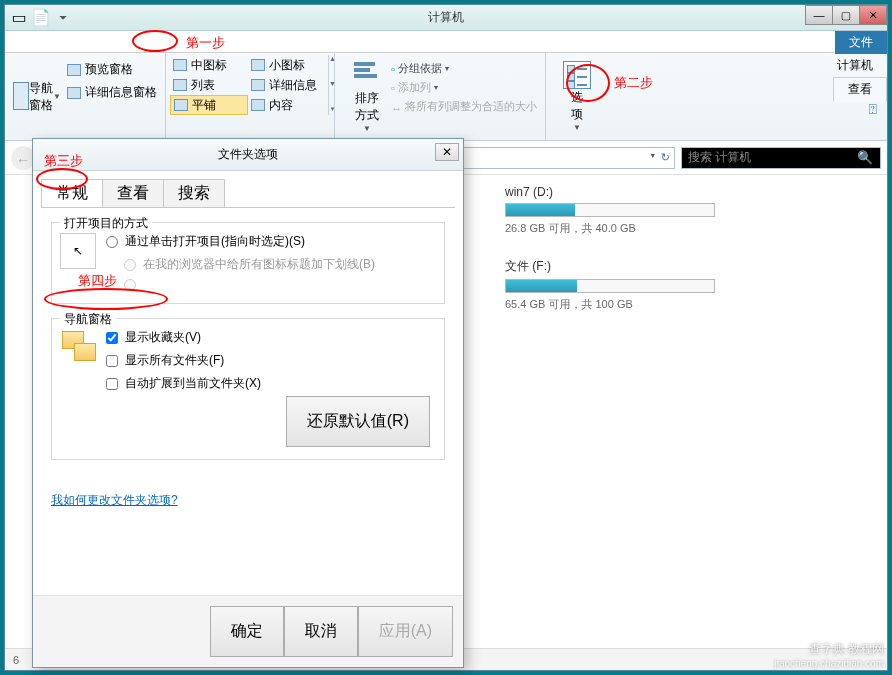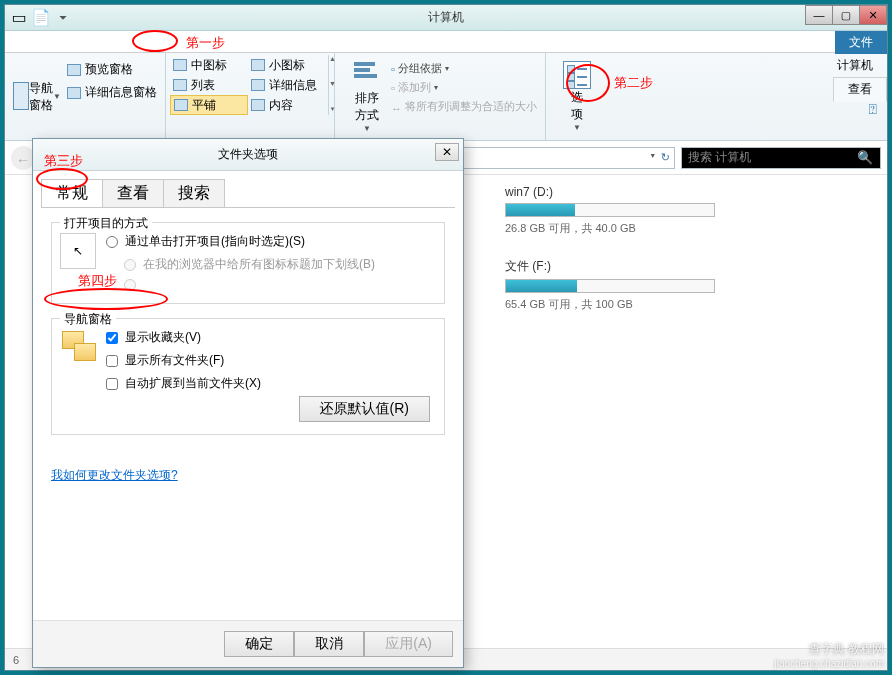--- a/index.html
+++ b/index.html
@@ -96,21 +96,21 @@
 .fs-row { display: flex; align-items: flex-start; gap: 10px; }
 .fs-icon { width: 36px; height: 36px; flex-shrink: 0; border: 1px solid #bbb; background: linear-gradient(#e8f0f6,#c8dae8); display: flex; align-items: center; justify-content: center;}
 .fs-icon.folders { border: none; background: none; position: relative;}
 .fs-icon.folders .f1{ width: 22px; height: 18px; background: linear-gradient(#ffe9a8,#f4c968); border: 1px solid #d4a830; position: absolute; top: 2px; left: 2px;}
 .fs-icon.folders .f2{ width: 22px; height: 18px; background: linear-gradient(#ffe9a8,#f4c968); border: 1px solid #d4a830; position: absolute; top: 14px; left: 14px;}
 .radio-group { display: flex; flex-direction: column; gap: 6px; }
 .radio-group label { display: flex; align-items: center; gap: 4px;}
 .radio-group .disabled { color: #999;}
 .radio-group .indent { padding-left: 18px;}
 .restore-row { display: flex; justify-content: flex-end; margin-top: 4px; padding-right: 6px;}
-.dlg-btn { padding: 3px 20px; border: 1px solid #adadad; background: linear-gradient(#f6f6f6,#e4e4e4); font-size: 14px; cursor: pointer;}
+.dlg-btn { padding: 14px 20px; border: 1px solid #adadad; background: linear-gradient(#f6f6f6,#e4e4e4); font-size: 16px; cursor: pointer;}
 .link { color: #0066cc; text-decoration: underline; cursor: pointer; font-size: 12px; margin-top: 18px; display: inline-block;}
 .dlg-footer { padding: 10px; display: flex; justify-content: flex-end; gap: 0; border-top: 1px solid #e0e0e0; background: #f4f4f4;}
 .dlg-footer .dlg-btn.disabled { color: #aaa;}
 
 
 .watermark { position: absolute; right: 8px; bottom: 6px; font-size: 12px; color: rgba(255,255,255,0.85); text-align: right; z-index: 60; text-shadow: 0 0 3px rgba(0,0,0,0.5);}
 .watermark .sub { font-size: 10px; opacity: 0.8;}
 
 input[type=radio],input[type=checkbox]{margin:0 3px 0 0; width:12px; height:12px;}
 </style>

